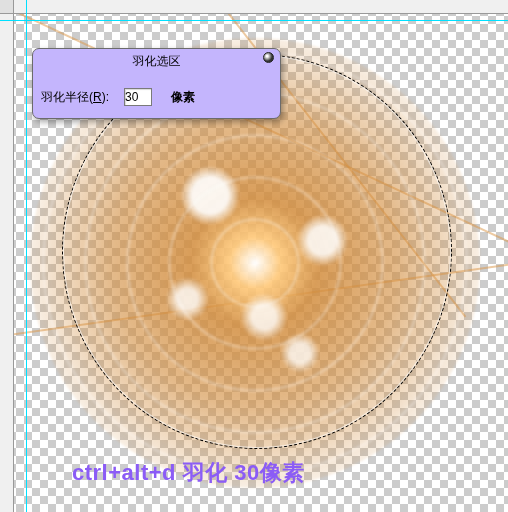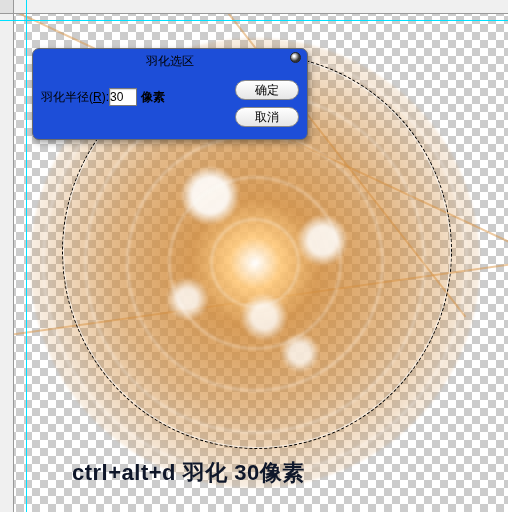--- a/index.html
+++ b/index.html
@@ -79,22 +79,22 @@
     width: 390px; height: 395px;
     border-radius: 50%;
     border: 1.5px dashed #000;
     box-shadow: 0 0 0 1px rgba(255,255,255,0.6) inset;
   }
 
   
   .dialog {
     position: absolute;
     top: 48px; left: 32px;
-    width: 276px;
-    background: #1d4ed8;
+    width: 249px;
+    background: #c4b5fd;
     border: 1px solid #6b6b6b;
     border-radius: 7px;
     box-shadow: 2px 3px 6px rgba(0,0,0,0.35);
   }
   .dialog-title {
     text-align: center;
     padding: 4px 0 5px;
     font-size: 12px;
     position: relative;
   }
@@ -103,21 +103,21 @@
     width: 11px; height: 11px; border-radius: 50%;
     background: radial-gradient(circle at 35% 35%, #fff 10%, #333 60%);
     border: 1px solid #222;
   }
   .dialog-body {
     display: flex;
     padding: 5px 8px 12px 8px;
     gap: 10px;
     align-items: flex-start;
   }
-  .field-row { display: flex; align-items: center; gap: 0; margin-top: 8px; }
+  .field-row { display: flex; align-items: center; gap: 15px; margin-top: 8px; }
   .field-row label { font-size: 12px; }
   .field-row .underline { text-decoration: underline; }
   .num-input {
     width: 28px; height: 18px;
     border: 1px solid #7a7a7a;
     background: #fff;
     text-align: left;
     font-size: 12px;
     box-shadow: inset 1px 1px 1px rgba(0,0,0,0.15);
   }
@@ -133,21 +133,21 @@
     box-shadow: 0 1px 0 #fff inset;
   }
 
   
   .caption {
     position: absolute;
     left: 72px; bottom: 24px;
     font-weight: bold;
     font-size: 22px;
     font-family: "SimHei", "Microsoft YaHei", sans-serif;
-    color: #0f172a;
+    color: #8b5cf6;
     letter-spacing: 0.5px;
   }
 </style>
 </head>
 <body>
 
 <div class="checkerboard"></div>
 
 <div class="streak a"></div>
 <div class="streak b"></div>
@@ -169,20 +169,16 @@
     <span class="close"></span>
   </div>
   <div class="dialog-body">
     <div class="field-row">
       <label>
         <span>羽化半径(</span><span class="underline">R</span><span>):</span>
       </label>
       <input class="num-input" value="30" style="">
       <span class="unit">像素</span>
     </div>
-    <div class="btn-col">
-      <button class="ps-btn">确定</button>
-      <button class="ps-btn">取消</button>
-    </div>
   </div>
 </div>
 
 <div class="caption">ctrl+alt+d  羽化 30像素</div>
 
 </body></html>

